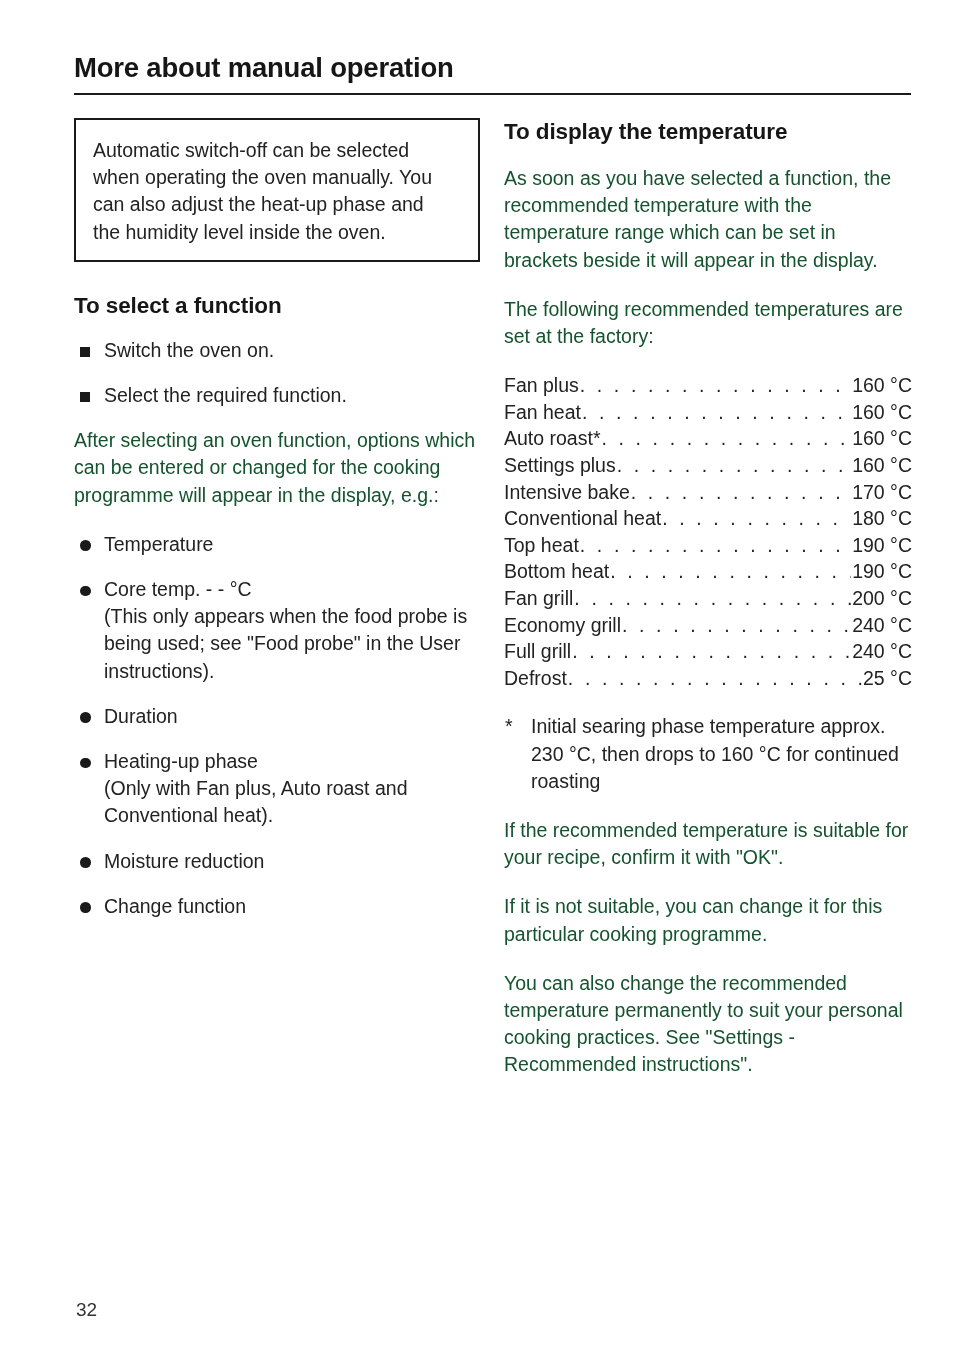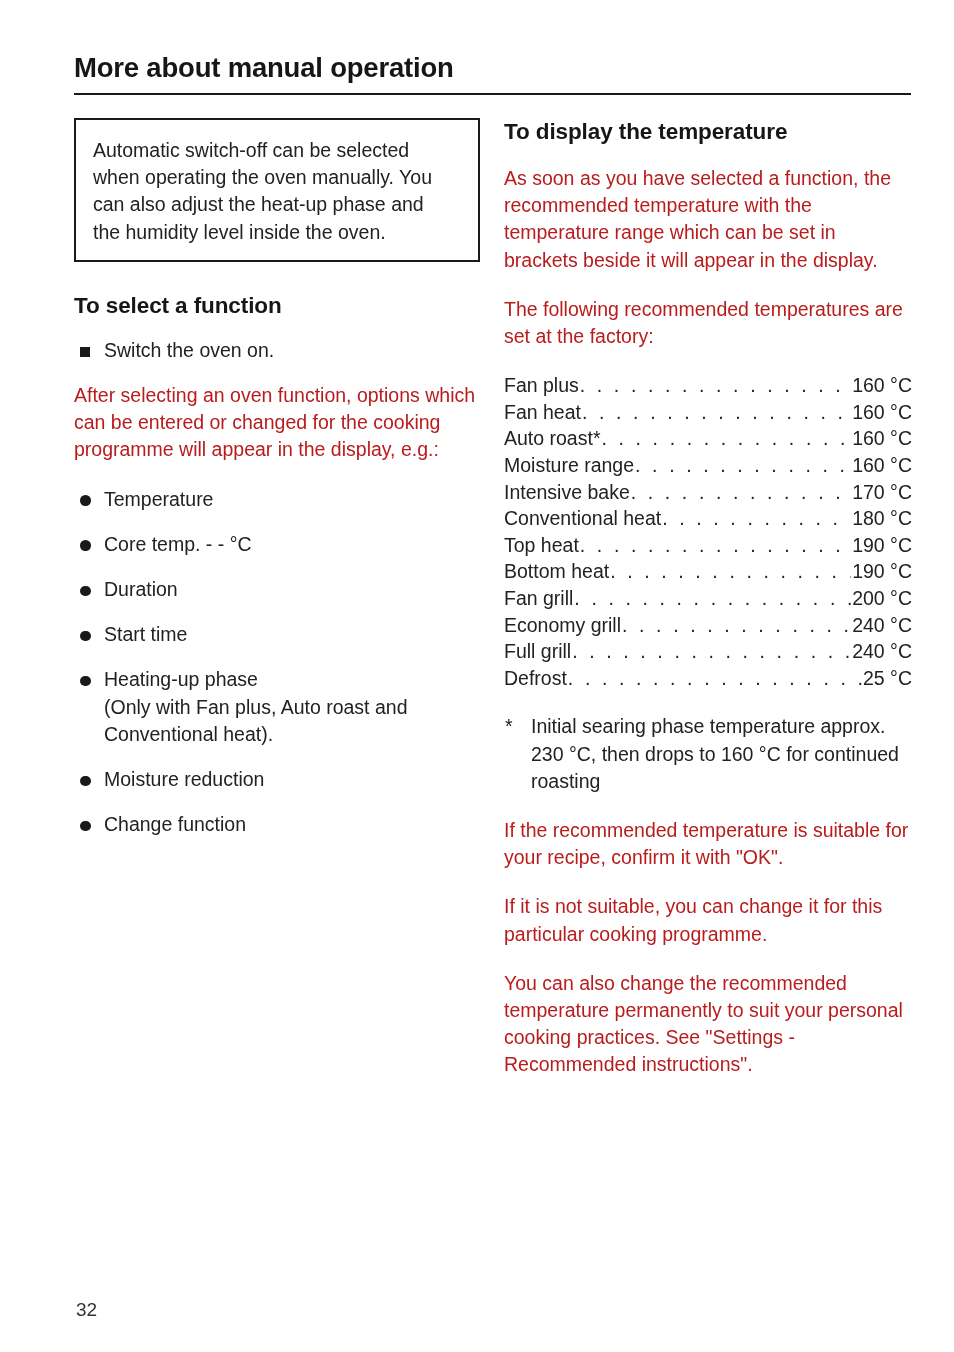--- a/index.html
+++ b/index.html
@@ -85,21 +85,21 @@
   }
   .col-right h2.sec-title {
     margin-bottom: 20px;
   }
 
   
   p.body {
     margin: 0 2px 22px 0;
     font-size: 19.5px;
     line-height: 27.2px;
-    color: #b91c1c;
+    color: #14532d;
   }
   p.body:last-child { margin-bottom: 0; }
 
   
   ul.blist {
     list-style: none;
     margin: 0 0 18px 0;
     padding: 0;
   }
   ul.blist li {
@@ -206,36 +206,37 @@
     <div class="note-box">
       <p>Automatic switch-off can be selected when operating the oven manually. You can also adjust the heat-up phase and the humidity level inside the oven.</p>
     </div>
 
     <h2 class="sec-title">To select a function</h2>
 
     <ul class="blist square">
       <li>
         <span>Switch the oven on.</span>
       </li>
+      <li>
+        <span>Select the required function.</span>
+      </li>
     </ul>
 
     <p class="body after-squares">After selecting an oven function, options which can be entered or changed for the cooking programme will appear in the display, e.g.:</p>
 
     <ul class="blist round">
       <li>
         <span class="sub-line">Temperature</span>
       </li>
       <li>
         <span class="sub-line">Core temp. - - °C</span>
+        <span class="sub-line">(This only appears when the food probe is being used; see "Food probe" in the User instructions).</span>
       </li>
       <li>
         <span class="sub-line">Duration</span>
-      </li>
-      <li>
-        <span class="sub-line">Start time</span>
       </li>
       <li>
         <span class="sub-line">Heating-up phase</span>
         <span class="sub-line">(Only with Fan plus, Auto roast and Conventional heat).</span>
       </li>
       <li>
         <span class="sub-line">Moisture reduction</span>
       </li>
       <li>
         <span class="sub-line">Change function</span>
@@ -262,21 +263,21 @@
         <span class="temp-name">Fan heat</span>
         <span class="temp-dots"></span>
         <span class="temp-val">160 °C</span>
       </div>
       <div class="temp-row">
         <span class="temp-name">Auto roast*</span>
         <span class="temp-dots"></span>
         <span class="temp-val">160 °C</span>
       </div>
       <div class="temp-row">
-        <span class="temp-name">Moisture range</span>
+        <span class="temp-name">Settings plus</span>
         <span class="temp-dots"></span>
         <span class="temp-val">160 °C</span>
       </div>
       <div class="temp-row">
         <span class="temp-name">Intensive bake</span>
         <span class="temp-dots"></span>
         <span class="temp-val">170 °C</span>
       </div>
       <div class="temp-row">
         <span class="temp-name">Conventional heat</span>

